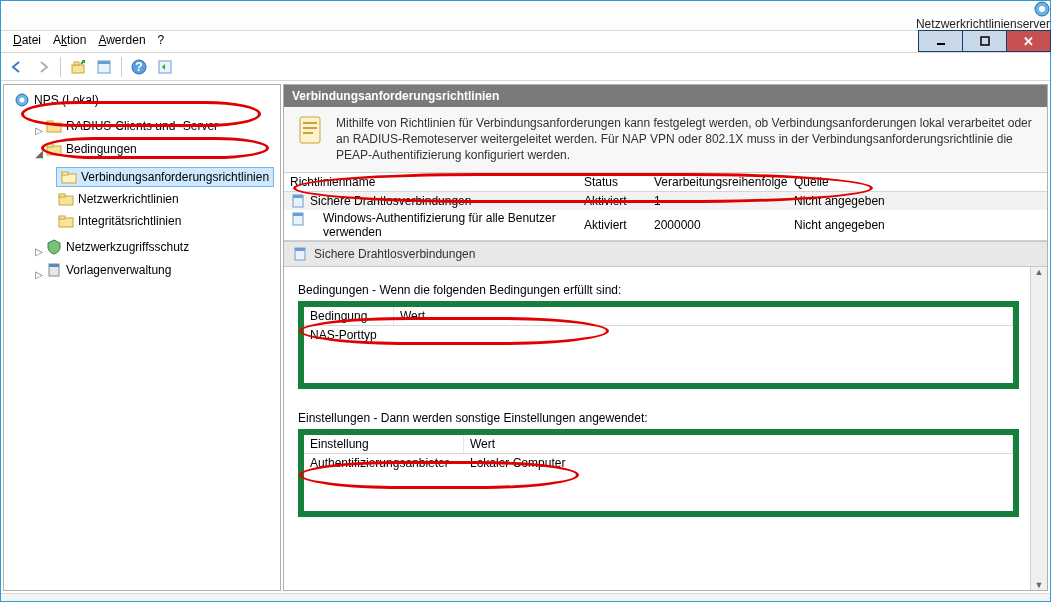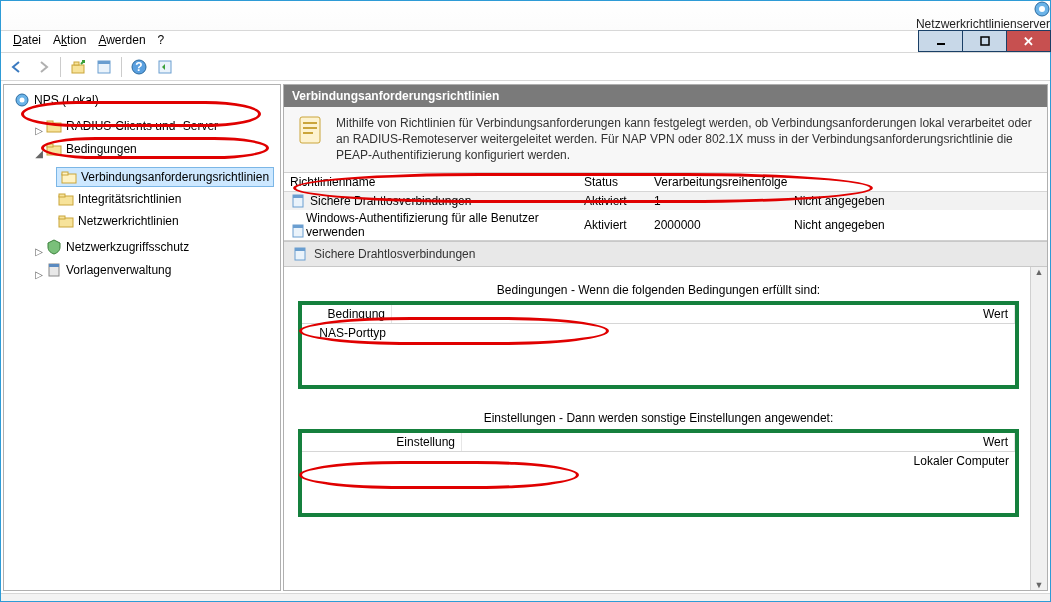--- a/index.html
+++ b/index.html
@@ -34,22 +34,22 @@
   .list-head { display: flex; background: #fff; border-bottom: 1px solid #d6d6d6; padding: 2px 0; }
   .col1 { width: 300px; padding-left: 6px; }
   .col2 { width: 70px; }
   .col3 { width: 140px; }
   .col4 { flex: 1; }
   .list-row { display: flex; padding: 1px 0; align-items:center; }
   .list-row.selected { background: #f2f2f2; }
   .list-area { border-bottom: 1px solid #d0d0d0; background:#fff; }
   .detail-header { background: #e8e8e8; border-top:1px solid #c8c8c8; border-bottom: 1px solid #c8c8c8; padding: 4px 8px; display:flex; align-items:center; gap:6px; color:#333; }
   .detail-body { flex: 1; overflow: auto; padding: 10px 14px 14px 14px; background:#fff; }
-  .section-label { margin: 6px 0 4px 0; color:#000;text-align:center; }
-  .inner-table { border: 4px solid #15803d; background: #fff; min-height: 80px; text-align: right; }
+  .section-label { margin: 6px 0 4px 0; color:#000; }
+  .inner-table { border: 6px solid #15803d; background: #fff; min-height: 80px; }
   .inner-head { display:flex; border-bottom:1px solid #d6d6d6; background:#fff; }
   .inner-head div { padding: 2px 6px; border-right:1px solid #e6e6e6; }
   .inner-row { display:flex; }
   .inner-row div { padding: 2px 6px; }
   .icol1 { width: 130px; }
   .icol2 { flex:1; }
   .statusbar { height: 8px; border-top: 1px solid #d8d8d8; background:#f3f3f3; }
   
   .anno { position: absolute; border: 3px solid #e00000; border-radius: 50%/50%; pointer-events: none; }
   
@@ -176,30 +176,30 @@
                       </span>
                       <span>Verbindungsanforderungsrichtlinien</span>
                     </span></li>
                 <li><span class="row">
                       <span class="ico">
                         <svg width="16" height="16">
                           <rect x="1" y="5" width="14" height="9" fill="#f7e39a" stroke="#caa53a"></rect>
                           <rect x="1" y="3" width="6" height="3" fill="#f7e39a" stroke="#caa53a"></rect>
                         </svg>
                       </span>
-                      <span>Integritätsrichtlinien</span>
+                      <span>Netzwerkrichtlinien</span>
                     </span></li>
                 <li><span class="row">
                       <span class="ico">
                         <svg width="16" height="16">
                           <rect x="1" y="5" width="14" height="9" fill="#f7e39a" stroke="#caa53a"></rect>
                           <rect x="1" y="3" width="6" height="3" fill="#f7e39a" stroke="#caa53a"></rect>
                         </svg>
                       </span>
-                      <span>Netzwerkrichtlinien</span>
+                      <span>Integritätsrichtlinien</span>
                     </span></li>
               </ul>
             </li>
             <li><span class="twist">▷</span><span class="row">
                   <span class="ico">
                     <svg width="16" height="16">
                       <path d="M8 1 L14 4 V8 C14 12 11 14 8 15 C5 14 2 12 2 8 V4 Z" fill="#7ac07a" stroke="#3a803a"></path>
                     </svg>
                   </span>
                   <span>Netzwerkzugriffsschutz</span>
@@ -230,37 +230,38 @@
             </svg>
         </div>
         <div class="info-text">Mithilfe von Richtlinien für Verbindungsanforderungen kann festgelegt werden, ob Verbindungsanforderungen lokal verarbeitet oder an RADIUS-Remoteserver weitergeleitet werden. Für NAP VPN oder 802.1X muss in der Verbindungsanforderungsrichtlinie die PEAP-Authentifizierung konfiguriert werden.</div>
       </div>
 
       <div class="list-area">
         <div class="list-head">
           <div class="col1">Richtlinienname</div>
           <div class="col2">Status</div>
           <div class="col3">Verarbeitungsreihenfolge</div>
+          <div class="col4">Quelle</div>
         </div>
         <div class="list-row selected">
           <div class="col1" style="display:flex;align-items:center;gap:4px">
             <span class="ico">
                 <svg width="16" height="16">
                   <rect x="3" y="2" width="10" height="12" fill="#eaf3fb" stroke="#6a9ed0"></rect>
                   <rect x="3" y="2" width="10" height="3" fill="#6a9ed0"></rect>
                 </svg>
               </span>
             <span>Sichere Drahtlosverbindungen</span>
           </div>
           <div class="col2">Aktiviert</div>
           <div class="col3">1</div>
           <div class="col4">Nicht angegeben</div>
         </div>
         <div class="list-row">
-          <div class="col1" style="display:flex;align-items:flex-end;gap:0">
+          <div class="col1" style="display:flex;align-items:flex-start;gap:17px">
             <span class="ico">
                 <svg width="16" height="16">
                   <rect x="3" y="2" width="10" height="12" fill="#eaf3fb" stroke="#6a9ed0"></rect>
                   <rect x="3" y="2" width="10" height="3" fill="#6a9ed0"></rect>
                 </svg>
               </span>
             <span>Windows-Authentifizierung für alle Benutzer verwenden</span>
           </div>
           <div class="col2">Aktiviert</div>
           <div class="col3">2000000</div>
@@ -290,20 +291,21 @@
           </div>
         </div>
 
         <div class="section-label" style="margin-top:22px">Einstellungen - Dann werden sonstige Einstellungen angewendet:</div>
         <div class="inner-table" style="min-height:88px">
           <div class="inner-head">
             <div class="icol1" style="width:160px">Einstellung</div>
             <div class="icol2">Wert</div>
           </div>
           <div class="inner-row">
+            <div class="icol1" style="width:160px">Authentifizierungsanbieter</div>
             <div class="icol2">Lokaler Computer</div>
           </div>
         </div>
 
         <div class="scroll-stub">
             <span>▲</span>
             <span>▼</span>
           </div>
       </div>
     </div>

